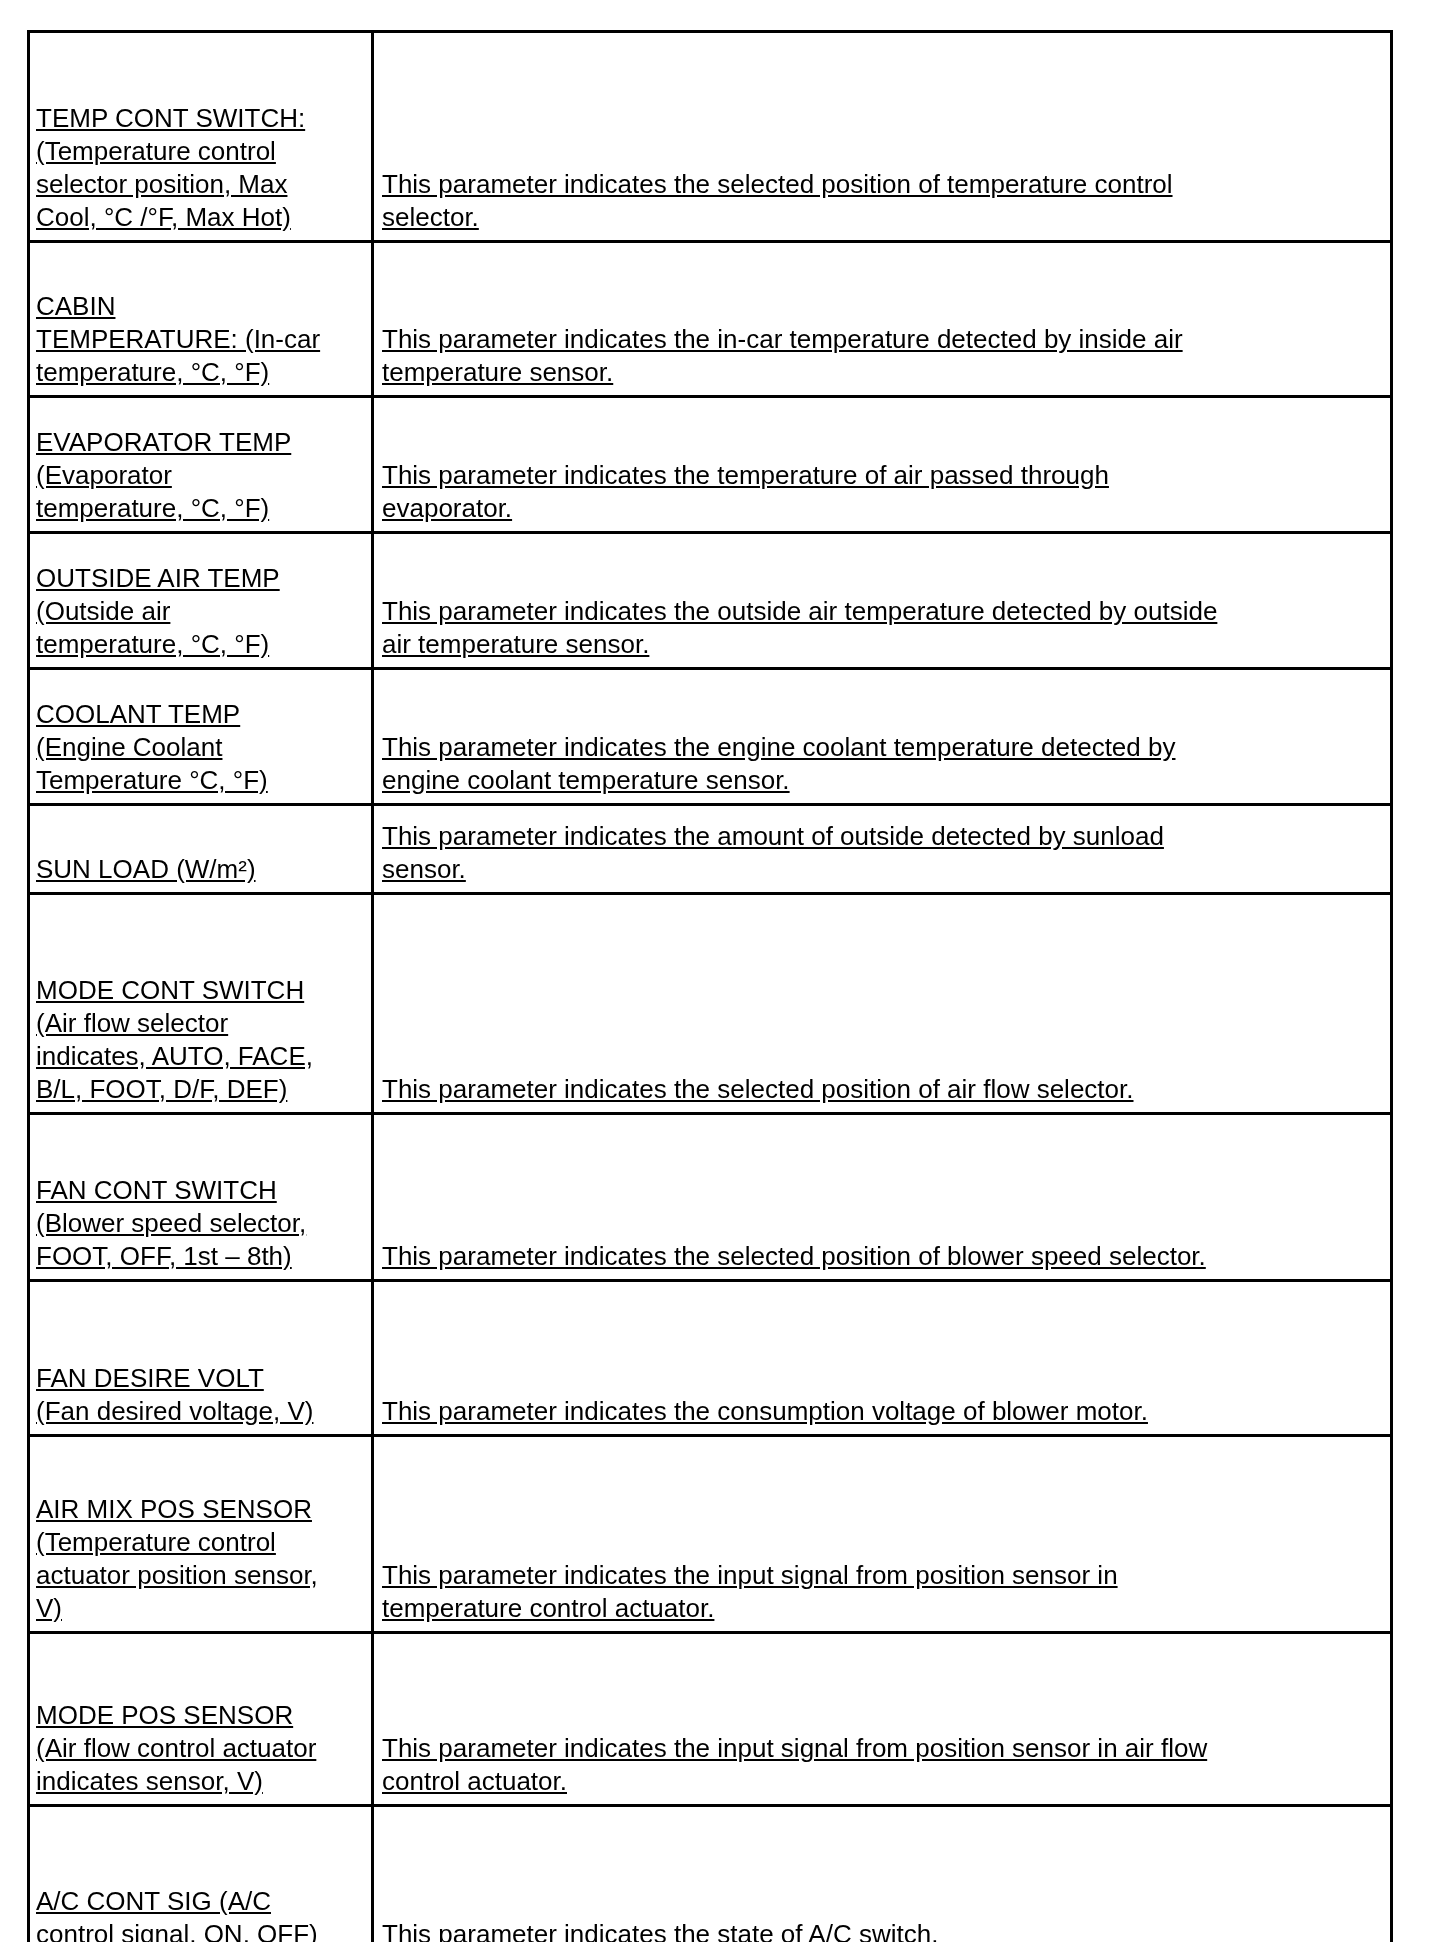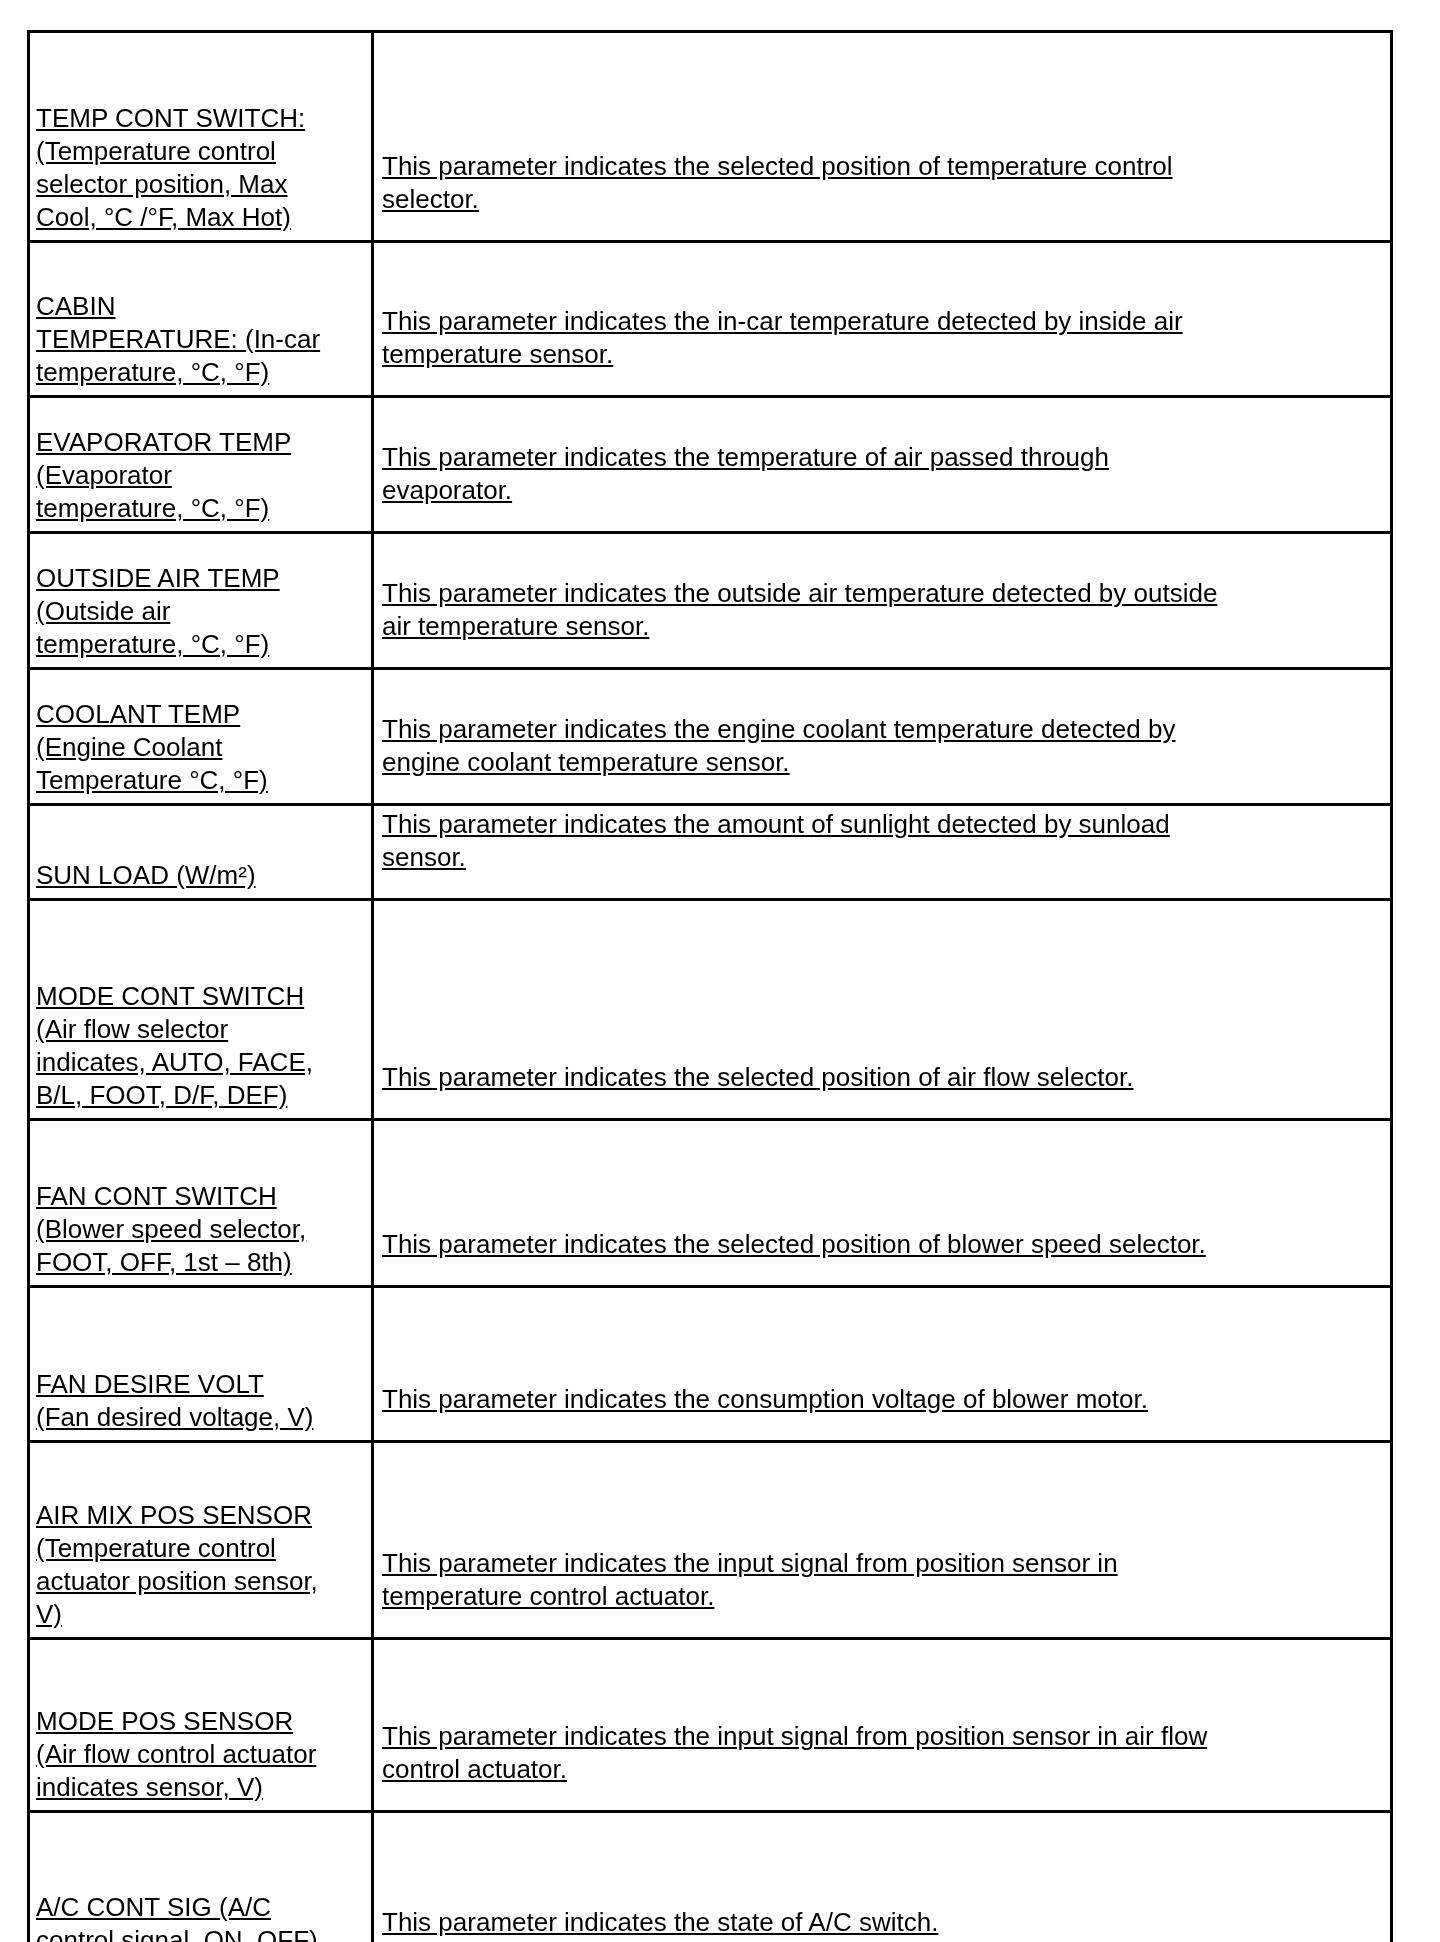--- a/index.html
+++ b/index.html
@@ -37,21 +37,21 @@
     font-size: 26px;
     line-height: 33px;
     white-space: pre-line;
     overflow: hidden;
     word-wrap: break-word;
   }
   td.param-cell {
     padding: 2px 2px 6px 6px;
   }
   td.desc-cell {
-    padding: 2px 8px 24px 8px;
+    padding: 2px 8px 6px 8px;
   }
 </style>
 </head>
 <body>
 
 <div class="page">
   <table class="param-table">
     <colgroup>
       <col style="width:344px">
       <col style="width:1019px">
@@ -88,21 +88,21 @@
       </tr>
       <tr style="height:136px">
         <td class="param-cell">COOLANT TEMP
 (Engine Coolant
 Temperature °C, °F)</td>
         <td class="desc-cell">This parameter indicates the engine coolant temperature detected by
 engine coolant temperature sensor.</td>
       </tr>
       <tr style="height:89px">
         <td class="param-cell">SUN LOAD (W/m²)</td>
-        <td class="desc-cell">This parameter indicates the amount of sunlight detected by sunload
+        <td class="desc-cell">This parameter indicates the amount of outside detected by sunload
 sensor.</td>
       </tr>
       <tr style="height:220px">
         <td class="param-cell">MODE CONT SWITCH
 (Air flow selector
 indicates, AUTO, FACE,
 B/L, FOOT, D/F, DEF)</td>
         <td class="desc-cell">This parameter indicates the selected position of air flow selector.</td>
       </tr>
       <tr style="height:167px">

